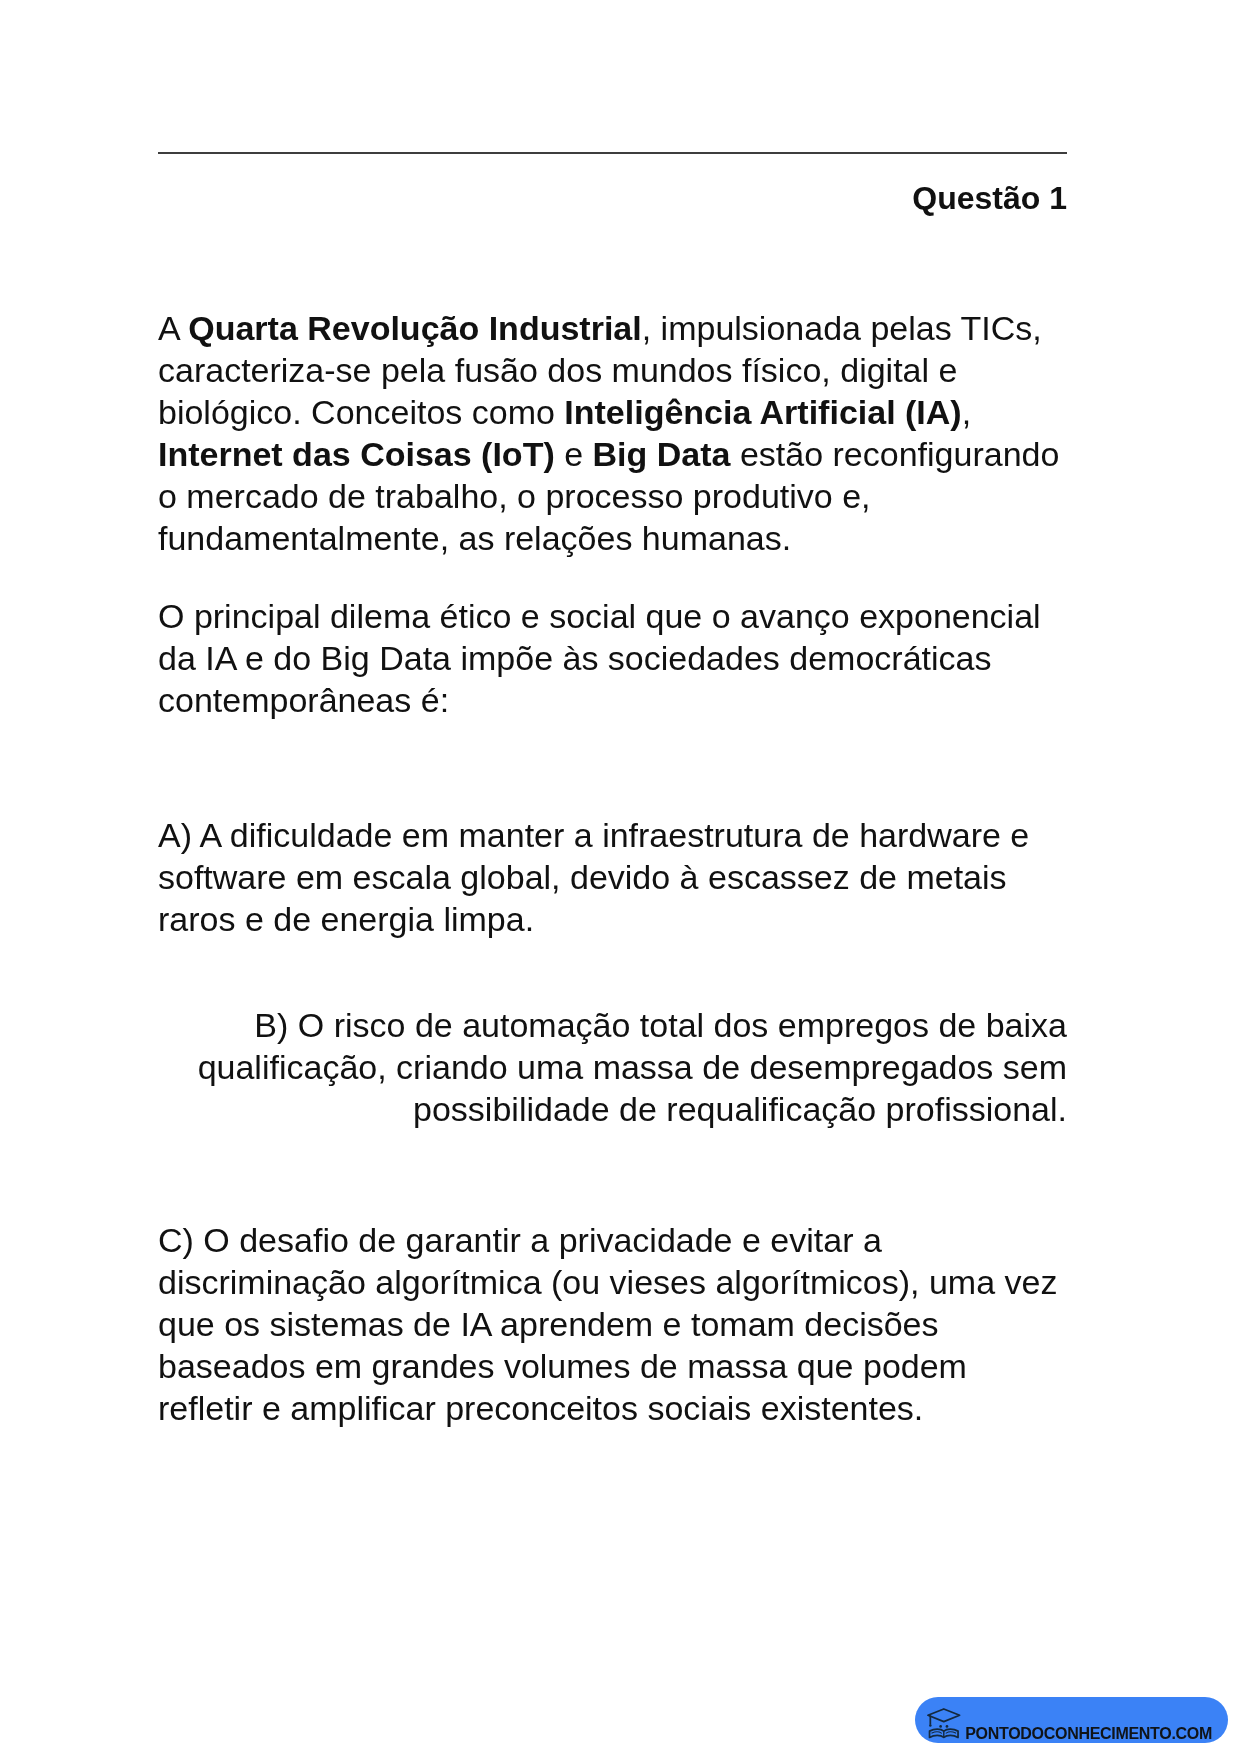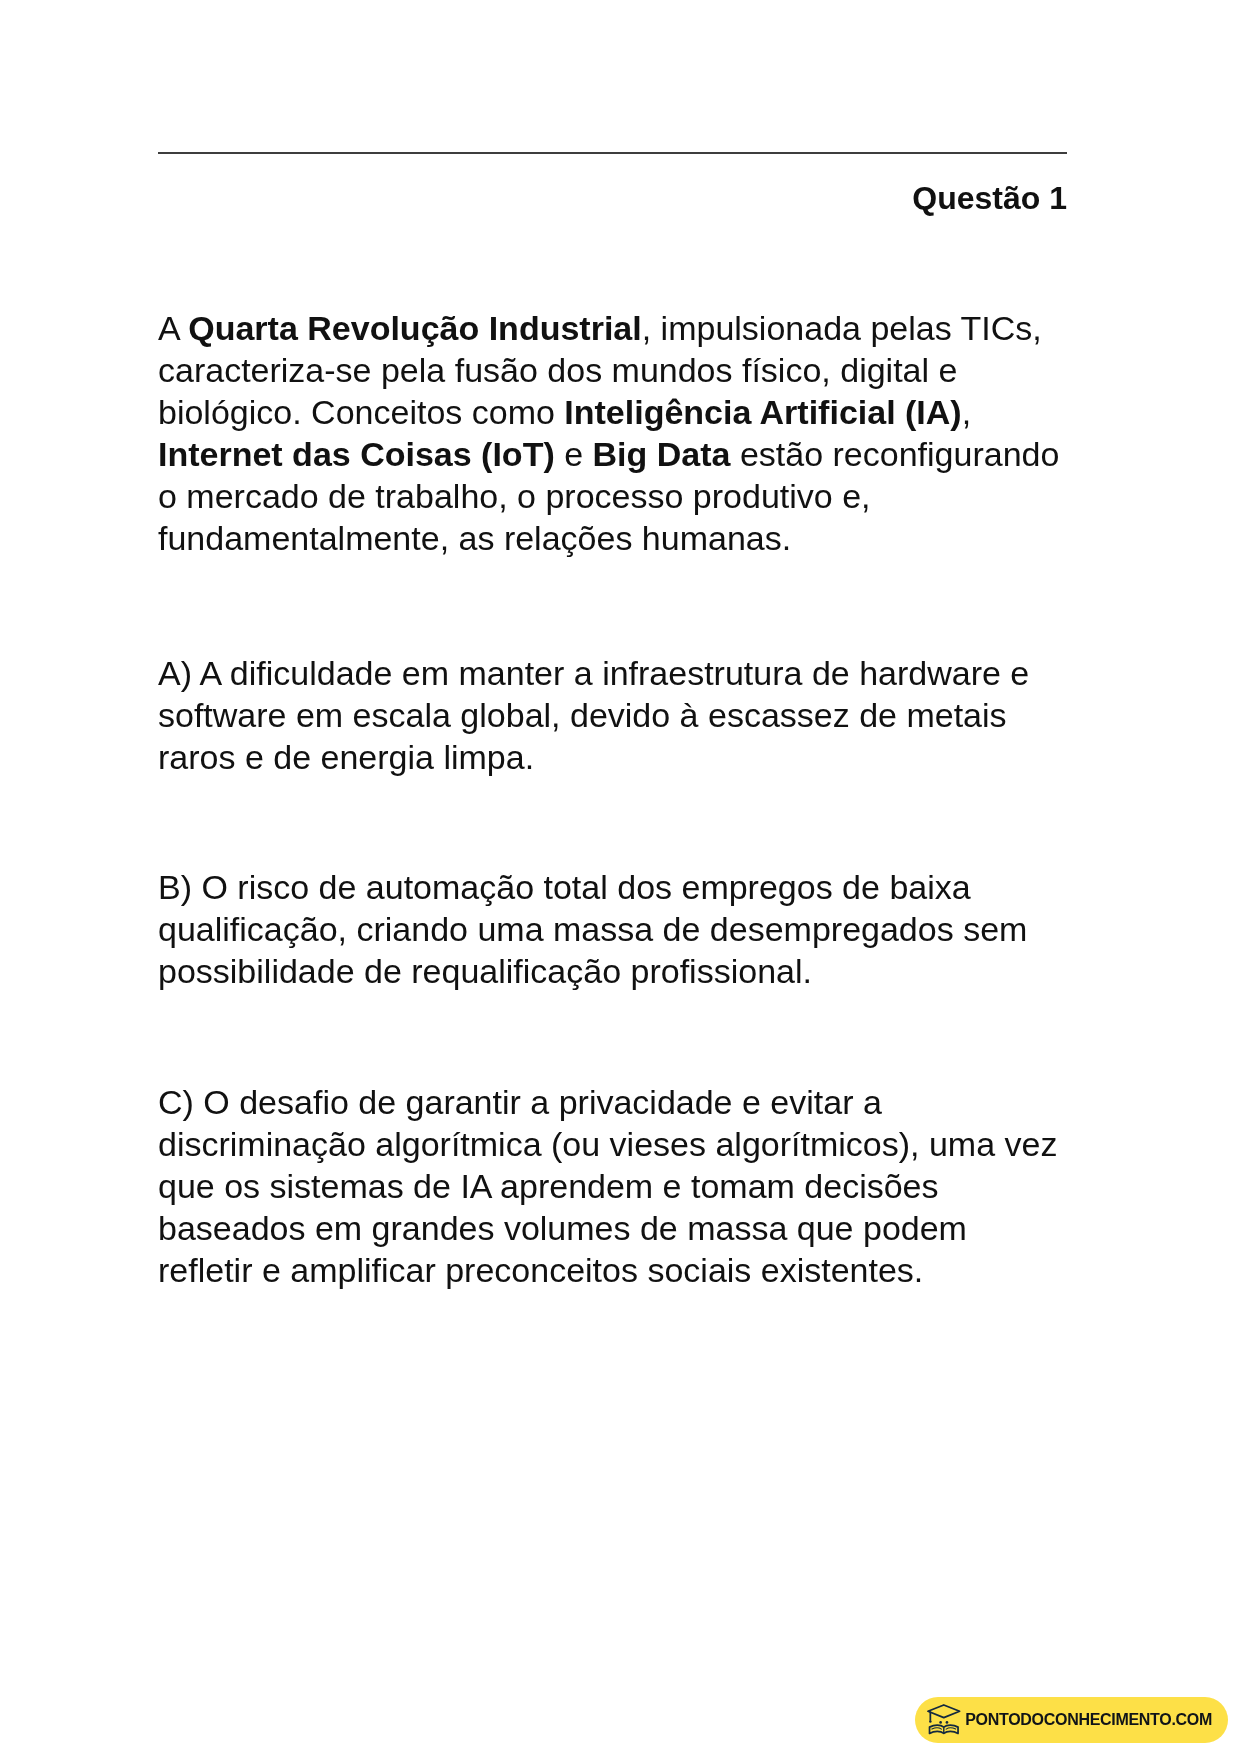--- a/index.html
+++ b/index.html
@@ -45,21 +45,21 @@
   }
   p.body-text {
     font-size: 34px;
     line-height: 42px;
     margin: 0;
     color: #111111;
   }
   p.intro   { margin-top: 88px; }
   p.dilemma { margin-top: 36px; }
   p.opt-a   { margin-top: 93px; }
-  p.opt-b   { margin-top: 88px; }
+  p.opt-b   { margin-top: 64px; text-align: right; }
   p.opt-c   { margin-top: 89px; }
 
   .footer-badge {
     position: absolute;
     right: 13px;
     bottom: 12px;
     height: 46px;
     border-radius: 24px;
     display: flex;
     align-items: center;
@@ -84,30 +84,31 @@
 
 <div class="content">
 
 
   <hr class="title-divider">
 
   <h2 class="question-heading">Questão 1</h2>
 
   <p class="body-text intro"><span>A </span><span style="font-weight: 700;">Quarta Revolução Industrial</span><span>, impulsionada pelas TICs, caracteriza-se pela fusão dos mundos físico, digital e biológico. Conceitos como </span><span style="font-weight: 700;">Inteligência Artificial (IA)</span><span>, </span><span style="font-weight: 700;">Internet das Coisas (IoT)</span><span> e </span><span style="font-weight: 700;">Big Data</span><span> estão reconfigurando o mercado de trabalho, o processo produtivo e, fundamentalmente, as relações humanas.</span></p>
 
+  <p class="body-text dilemma">O principal dilema ético e social que o avanço exponencial da IA e do Big Data impõe às sociedades democráticas contemporâneas é:</p>
 
   <p class="body-text opt-a">A) A dificuldade em manter a infraestrutura de hardware e software em escala global, devido à escassez de metais raros e de energia limpa.</p>
 
   <p class="body-text opt-b">B) O risco de automação total dos empregos de baixa qualificação, criando uma massa de desempregados sem possibilidade de requalificação profissional.</p>
 
   <p class="body-text opt-c">C) O desafio de garantir a privacidade e evitar a discriminação algorítmica (ou vieses algorítmicos), uma vez que os sistemas de IA aprendem e tomam decisões baseados em grandes volumes de massa que podem refletir e amplificar preconceitos sociais existentes.</p>
 
 </div>
 
-<div class="footer-badge" style="background-color: #fde047;">
+<div class="footer-badge" style="background-color: #3b82f6; align-items: flex-end;">
   <span>
     <svg width="38" height="38" viewBox="0 0 48 48" fill="none">
 
       <polygon points="25,5 45,13 25,21 5,13" stroke="#14293e" stroke-width="2.2" fill="none" stroke-linejoin="round"></polygon>
       <line x1="8" y1="14" x2="8" y2="24" stroke="#14293e" stroke-width="2.2" stroke-linecap="round"></line>
       <circle cx="8" cy="26" r="1.6" fill="#14293e"></circle>
 
       <circle cx="21" cy="27" r="1.7" fill="#14293e"></circle>
       <circle cx="29" cy="27" r="1.7" fill="#14293e"></circle>
 

